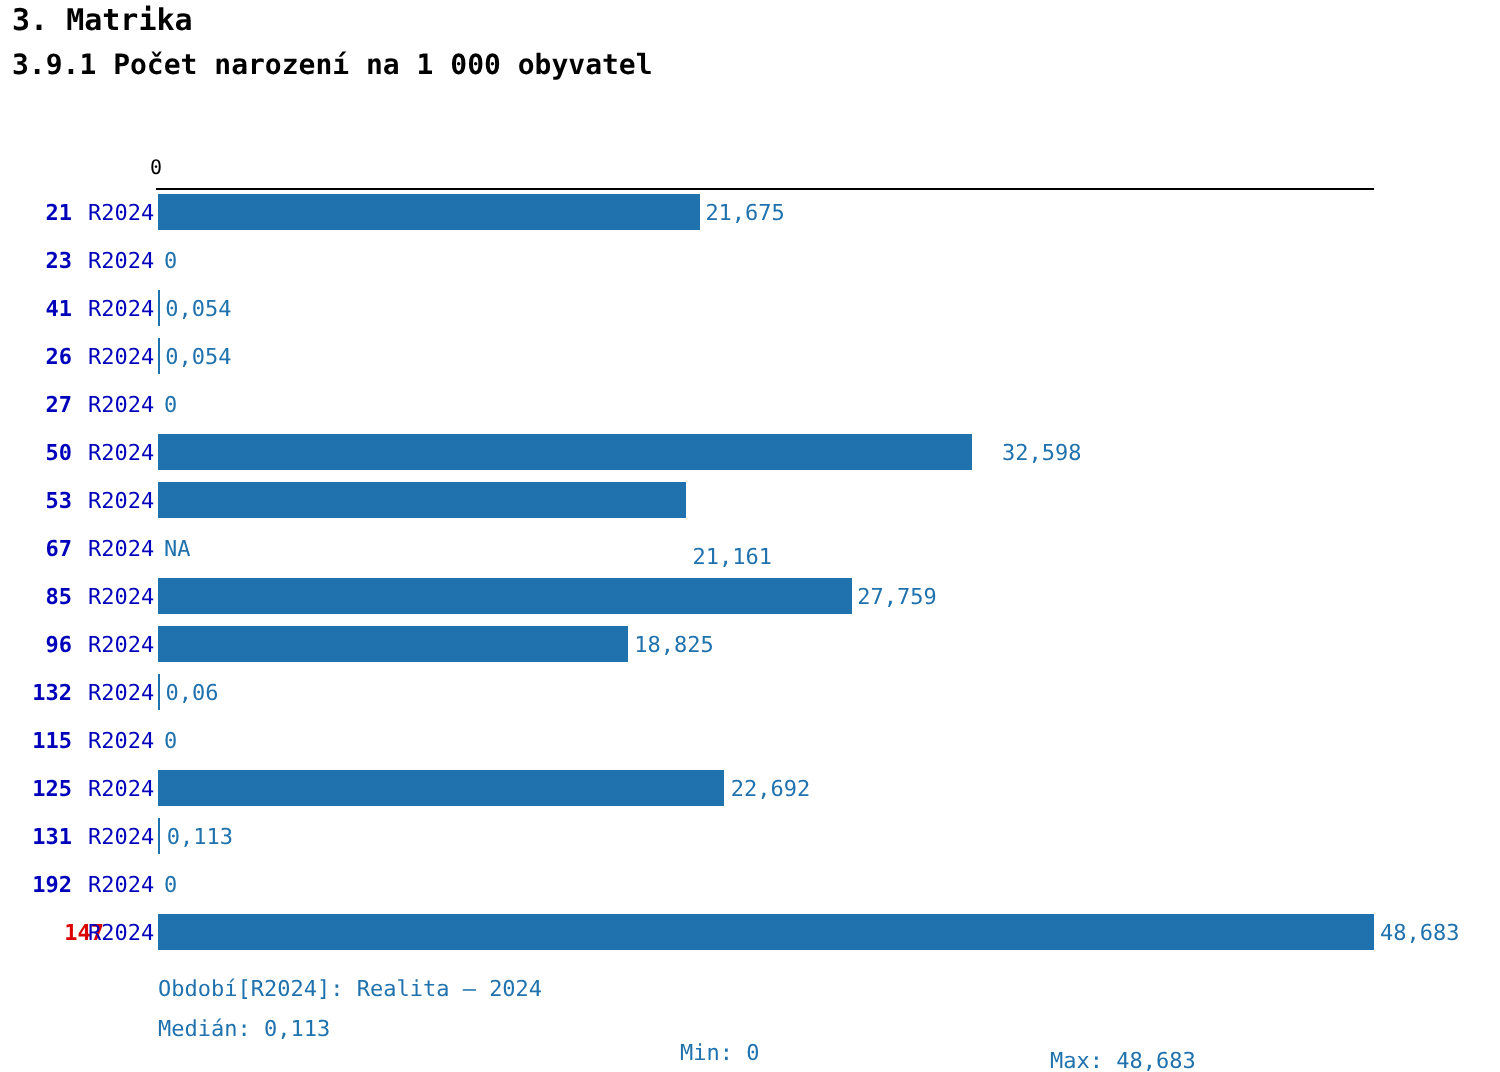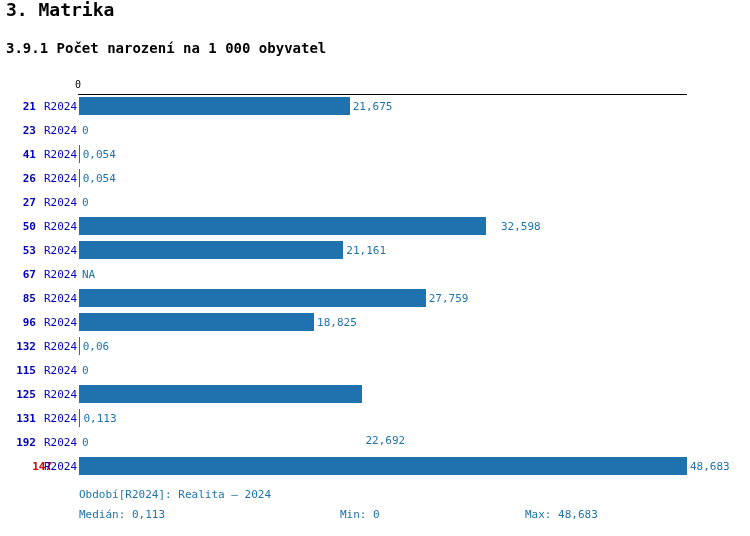--- a/index.html
+++ b/index.html
@@ -17,33 +17,33 @@
     overflow: hidden;
   }
   .header {
     position: absolute;
     left: 6px;
     top: 2px;
     width: 740px;
   }
   .h-line1 {
     font-family: "DejaVu Sans Mono", "Liberation Mono", monospace;
-    font-size: 18px;
+    font-size: 15px;
     font-weight: bold;
     color: #000000;
     line-height: 16px;
     letter-spacing: 0px;
   }
   .h-line2 {
     font-family: "DejaVu Sans Mono", "Liberation Mono", monospace;
     font-size: 14px;
     font-weight: bold;
     color: #000000;
     line-height: 18px;
-    margin-top: 21px;
+    margin-top: 6px;
   }
   .h-line3 {
     font-family: "DejaVu Sans Mono", "Liberation Mono", monospace;
     font-size: 10.5px;
     color: #000000;
     line-height: 14px;
     margin-top: 6px;
   }
 
   .plot {
@@ -139,27 +139,27 @@
     top: 0;
   }
   .f-median {
     position: absolute;
     left: 79px;
     top: 0;
   }
   .f-min {
     position: absolute;
     left: 330px;
-    top: 0;
+    top: 12px;
     padding-left: 10px;
   }
   .f-max {
     position: absolute;
     left: 525px;
-    top: 0;
+    top: 16px;
   }
 </style>
 </head>
 <body>
 
 <div class="header">
   <div class="h-line1">3. Matrika</div>
   <div class="h-line2">3.9.1 Počet narození na 1 000 obyvatel</div>
 </div>
 
@@ -198,21 +198,21 @@
       <div class="row">
         <div class="row-code">50</div>
         <div class="row-period">R2024</div>
         <div class="bar" style="width: 407.115px;"></div>
         <div class="bar-value" style="left: 501px;">32,598</div>
       </div>
       <div class="row">
         <div class="row-code">53</div>
         <div class="row-period">R2024</div>
         <div class="bar" style="width: 264.279px;"></div>
-        <div class="bar-value" style="left: 346.279px;">21,161</div>
+        <div class="bar-value" style="left: 346.279px; margin-top: 28px;">21,161</div>
       </div>
       <div class="row">
         <div class="row-code">67</div>
         <div class="row-period">R2024</div>
         <div class="bar-value" style="left: 82px;">NA</div>
       </div>
       <div class="row">
         <div class="row-code">85</div>
         <div class="row-period">R2024</div>
         <div class="bar" style="width: 346.681px;"></div>
@@ -232,21 +232,21 @@
       </div>
       <div class="row">
         <div class="row-code">115</div>
         <div class="row-period">R2024</div>
         <div class="bar-value" style="left: 82px;">0</div>
       </div>
       <div class="row">
         <div class="row-code">125</div>
         <div class="row-period">R2024</div>
         <div class="bar" style="width: 283.399px;"></div>
-        <div class="bar-value" style="left: 365.399px; margin-top: 46px;">22,692</div>
+        <div class="bar-value" style="left: 365.399px;">22,692</div>
       </div>
       <div class="row">
         <div class="row-code">131</div>
         <div class="row-period">R2024</div>
         <div class="bar" style="width: 1.41125px;"></div>
         <div class="bar-value" style="left: 83.4113px;">0,113</div>
       </div>
       <div class="row">
         <div class="row-code">192</div>
         <div class="row-period">R2024</div>

